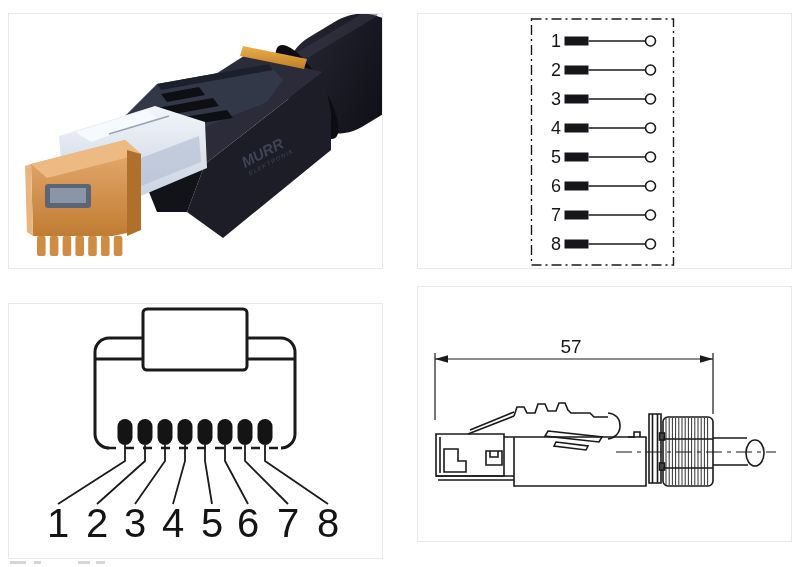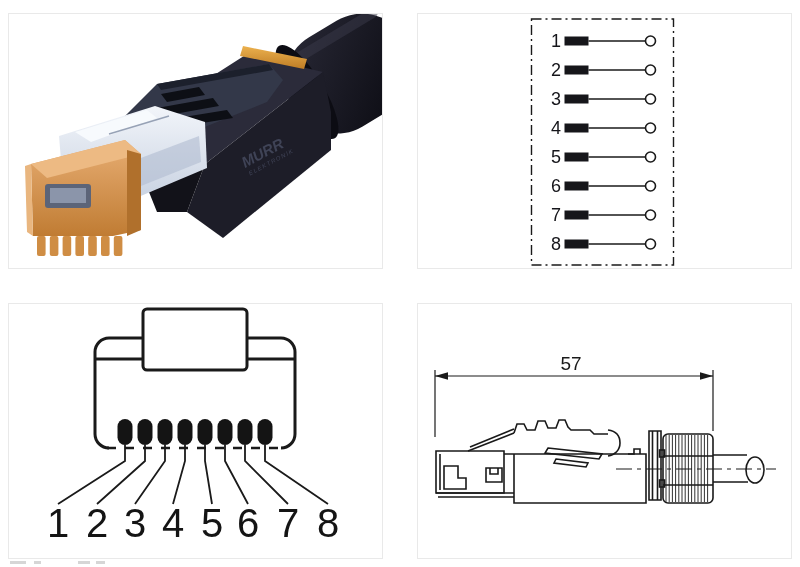--- a/index.html
+++ b/index.html
@@ -3,21 +3,21 @@
 <meta charset="utf-8">
 <style>
   html,body{margin:0;padding:0;background:#fff;}
   #page{position:relative;width:800px;height:567px;background:#fff;overflow:hidden;
         font-family:"Liberation Sans",sans-serif;}
   .panel{position:absolute;width:375px;height:256px;background:#fff;
          border:1px solid var(--c-panel-border,#e9e9e9);box-sizing:border-box;}
   #panel-photo{left:8px;top:13px;}
   #panel-wiring{left:417px;top:13px;}
   #panel-front{left:8px;top:303px;}
-  #panel-dim{left:417px;top:303px;}
+  #panel-dim{left:417px;top:286px;}
   svg{display:block;}
   .ink{stroke:var(--c-diagram-ink,#1a1a1a);}
   .nofill{fill:none;}
   .wnum{font:18px "Liberation Sans",sans-serif;fill:#15151a;}
   .fvnum{font:40px "Liberation Sans",sans-serif;fill:#141414;}
   .dimnum{font:19px "Liberation Sans",sans-serif;fill:#1a1a1a;}
   .brand1{font:italic bold 15px "Liberation Sans",sans-serif;fill:#3f4356;}
   .brand2{font:italic 6px "Liberation Sans",sans-serif;letter-spacing:1.2px;fill:#3f4356;}
   .frag{position:absolute;top:561px;height:3px;background:#d6d6d6;}
 </style>

